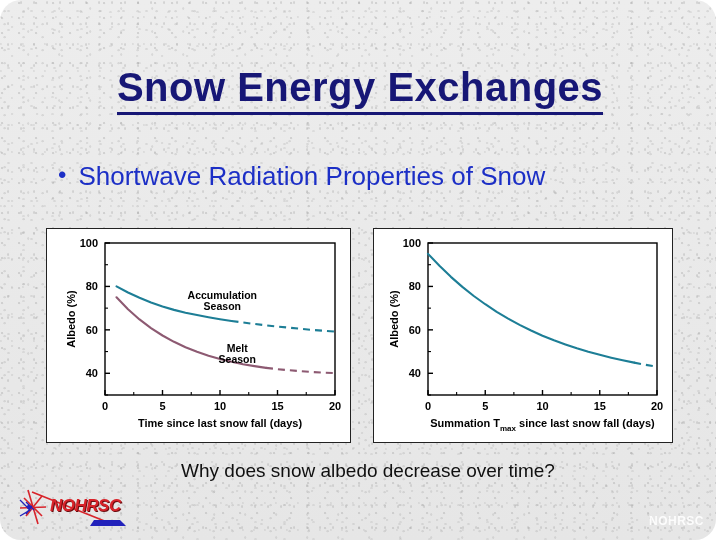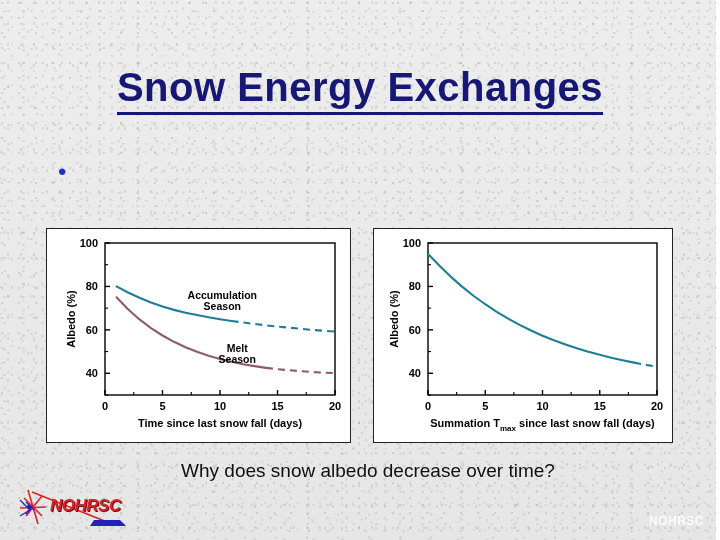--- a/index.html
+++ b/index.html
@@ -22,20 +22,21 @@
       radial-gradient(circle at 13% 21%, rgba(150,150,150,.30) 0 1px, transparent 1.4px),
       radial-gradient(circle at 37% 58%, rgba(160,160,160,.26) 0 1px, transparent 1.4px),
       radial-gradient(circle at 62% 12%, rgba(145,145,145,.28) 0 1px, transparent 1.4px),
       radial-gradient(circle at 81% 71%, rgba(165,165,165,.24) 0 1px, transparent 1.4px),
       radial-gradient(circle at 24% 86%, rgba(155,155,155,.26) 0 1px, transparent 1.4px),
       radial-gradient(circle at 91% 37%, rgba(150,150,150,.22) 0 1px, transparent 1.4px),
       radial-gradient(circle at 5% 63%, rgba(170,170,170,.24) 0 1px, transparent 1.4px),
       radial-gradient(circle at 49% 93%, rgba(158,158,158,.22) 0 1px, transparent 1.4px),
       linear-gradient(#ededed, #e6e6e6);
     background-size: 17px 15px, 23px 19px, 13px 21px, 29px 17px, 19px 13px, 31px 23px, 11px 27px, 25px 29px, 100% 100%;
+    border-radius: 21px;
   }
 
   
   #title-wrap {
     position: absolute;
     top: 66px;
     left: 0;
     width: 720px;
     text-align: center;
   }
@@ -132,20 +133,21 @@
 <body>
 
 <div id="slide">
 
   <div id="title-wrap">
     <span id="title">Snow Energy Exchanges</span>
   </div>
 
   <div id="bullet-row">
     <span id="bullet-dot">•</span>
+    <span id="bullet-text">Shortwave Radiation Properties of Snow</span>
   </div>
 
   <div class="panel" id="panel-left">
     <svg id="svg-left" width="303" height="213" viewBox="0 0 303 213">
         <rect x="58" y="14" width="230" height="152" fill="#ffffff" stroke="#000000" stroke-width="1.4"></rect>
         <line x1="58" y1="166" x2="58" y2="161" stroke="#000" stroke-width="1.4"></line>
         <text x="58" y="181" text-anchor="middle" font-family="&quot;Liberation Sans&quot;, sans-serif" font-size="11" font-weight="bold" fill="#000">0</text>
         <line x1="115.5" y1="166" x2="115.5" y2="161" stroke="#000" stroke-width="1.4"></line>
         <text x="115.5" y="181" text-anchor="middle" font-family="&quot;Liberation Sans&quot;, sans-serif" font-size="11" font-weight="bold" fill="#000">5</text>
         <line x1="173" y1="166" x2="173" y2="161" stroke="#000" stroke-width="1.4"></line>

